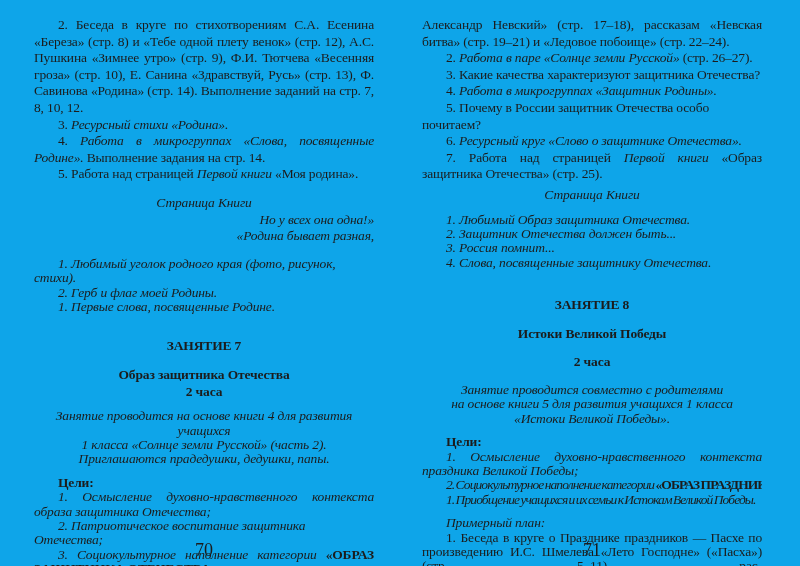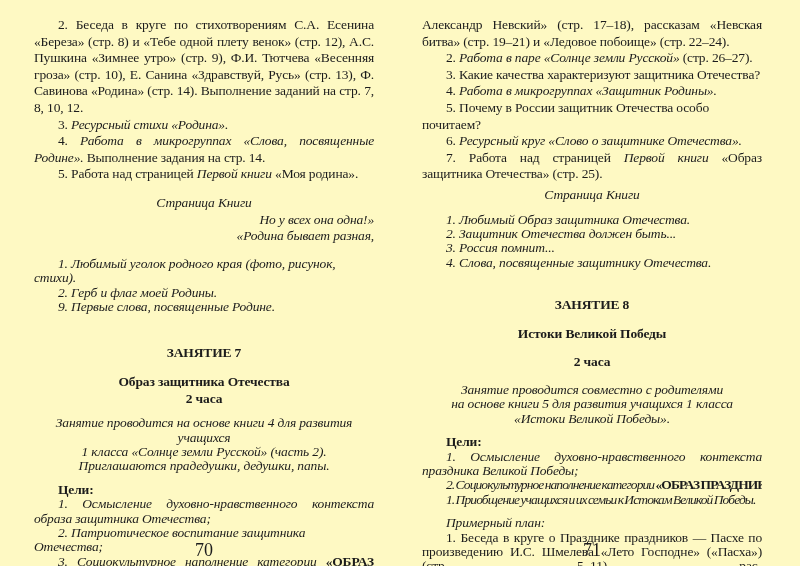--- a/index.html
+++ b/index.html
@@ -5,21 +5,21 @@
   html, body {
     margin: 0;
     padding: 0;
     width: 800px;
     height: 566px;
     background: #ffffff;
     overflow: hidden;
     font-family: "Liberation Serif", "DejaVu Serif", serif;
     color: #1c1c1c;
   }
-  .spread { position: relative; width: 800px; height: 566px; background: #fef9c3; }
+  .spread { position: relative; width: 800px; height: 566px; background: #0ea5e9; }
   .page { position: absolute; top: 0; width: 340px; height: 566px; }
   .page-left  { left: 34px; }
   .page-right { left: 422px; }
   .content {
     padding-top: 17px;
     font-size: 13.5px;
     line-height: 16.6px;
     letter-spacing: -0.15px;
   }
   .b { margin: 0; }
@@ -27,21 +27,21 @@
   .al-j { text-align: justify; }
   .al-c { text-align: center; }
   .al-r { text-align: right; }
   .ind { text-indent: 24px; }
   .lead-t { line-height: 14.4px; }
   .jl { text-align-last: justify; }
   .fit { white-space: nowrap; letter-spacing: -0.9px; word-spacing: -1.2px; overflow: hidden; }
   .mt-xs { margin-top: 4px; }
   .mt-s  { margin-top: 9px; }
   .mt-m  { margin-top: 12px; }
-  .mt-l  { margin-top: 31px; }
+  .mt-l  { margin-top: 24px; }
   .mt-xl { margin-top: 27px; }
   .f-r  { font-style: normal; font-weight: normal; }
   .f-i  { font-style: italic; margin-top: 42px; }
   .f-b  { font-weight: bold; }
   .f-bi { font-weight: normal; font-style: italic; }
   .pagenum {
     position: absolute;
     top. : 0;
     top: 542px;
     left: 0;
@@ -60,21 +60,21 @@
     <div class="content">
         <div class="b al-j ind"><span class="f-r">2. Беседа в круге по стихотворениям С.А. Есенина «Береза» (стр. 8) и «Тебе одной плету венок» (стр. 12), А.С. Пушкина «Зим­нее утро» (стр. 9), Ф.И. Тютчева «Весенняя гроза» (стр. 10), Е. Са­нина «Здравствуй, Русь» (стр. 13), Ф. Савинова «Родина» (стр. 14). Выполнение заданий на стр. 7, 8, 10, 12.</span></div>
         <div class="b al-l ind"><span class="f-r">3. </span><span class="f-i">Ресурсный стихи «Родина».</span></div>
         <div class="b al-j ind"><span class="f-r">4. </span><span class="f-bi">Работа в микрогруппах «Слова, посвященные Родине».</span><span class="f-r"> Вы­полнение задания на стр. 14.</span></div>
         <div class="b al-l ind"><span class="f-r">5. Работа над страницей </span><span class="f-i">Первой книги</span><span class="f-r"> «Моя родина».</span></div>
         <div class="b al-c mt-m"><span class="f-i">Страница Книги</span></div>
         <div class="b al-r"><span class="f-bi">Но у всех она одна!»</span></div>
         <div class="b al-r"><span class="f-bi">«Родина бывает разная,</span></div>
         <div class="b al-l ind lead-t mt-m"><span class="f-i">1. Любимый уголок родного края (фото, рисунок, стихи).</span></div>
         <div class="b al-l ind lead-t"><span class="f-i">2. Герб и флаг моей Родины.</span></div>
-        <div class="b al-l ind lead-t"><span class="f-i">9. Первые слова, посвященные Родине.</span></div>
+        <div class="b al-l ind lead-t"><span class="f-i">1. Первые слова, посвященные Родине.</span></div>
         <div class="b al-c mt-l"><span class="f-b">ЗАНЯТИЕ 7</span></div>
         <div class="b al-c mt-m"><span class="f-b">Образ защитника Отечества</span></div>
         <div class="b al-c"><span class="f-b">2 часа</span></div>
         <div class="b al-c lead-t mt-s"><span class="f-i">Занятие проводится на основе книги 4 для развития учащихся</span></div>
         <div class="b al-c lead-t"><span class="f-i">1 класса «Солнце земли Русской» (часть 2).</span></div>
         <div class="b al-c lead-t"><span class="f-i">Приглашаются прадедушки, дедушки, папы.</span></div>
         <div class="b al-l ind lead-t mt-s"><span class="f-b">Цели:</span></div>
         <div class="b al-j ind lead-t"><span class="f-i">1. Осмысление духовно-нравственного контекста образа за­щитника Отечества;</span></div>
         <div class="b al-l ind lead-t"><span class="f-i">2. Патриотическое воспитание защитника Отечества;</span></div>
         <div class="b al-j ind lead-t"><span class="f-i">3. Социокультурное наполнение категории </span><span class="f-b">«ОБРАЗ ЗАЩИТ­НИКА ОТЕЧЕСТВА».</span></div>

